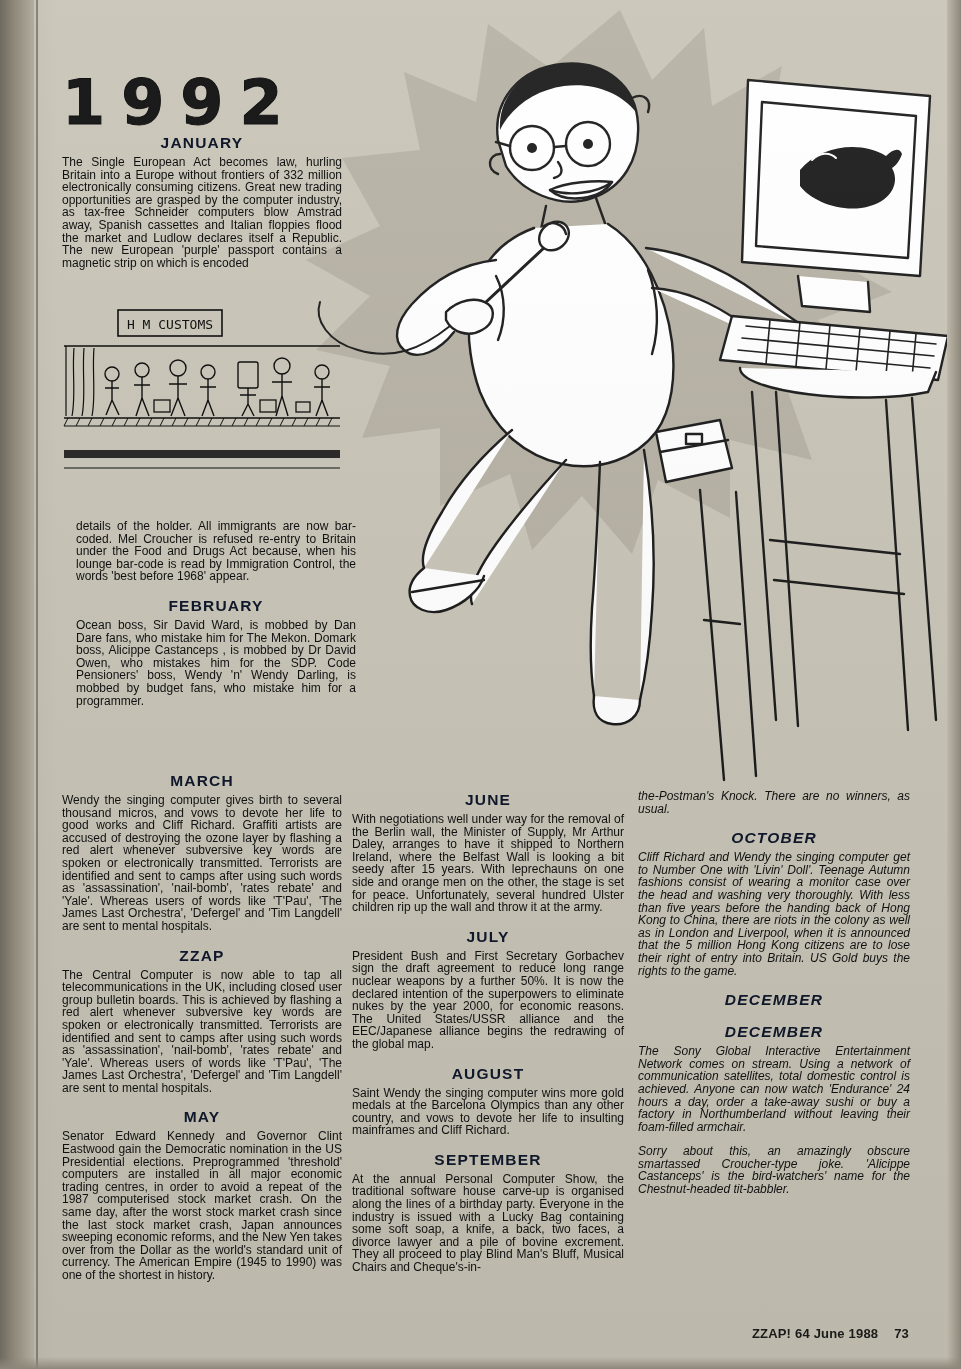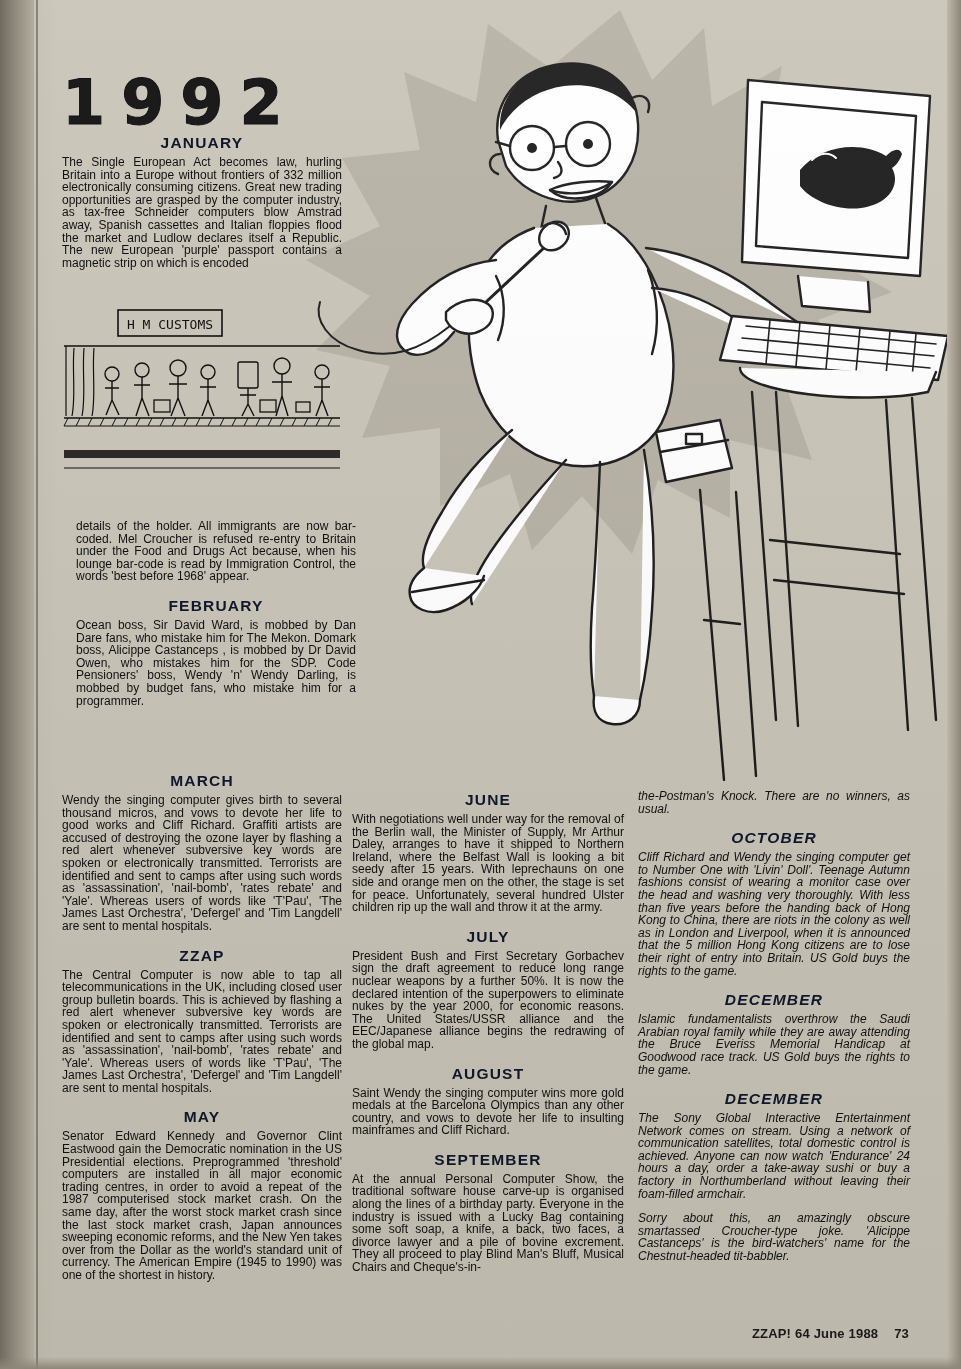--- a/index.html
+++ b/index.html
@@ -321,21 +321,20 @@
     <p class="body">Saint Wendy the singing computer wins more gold medals at the Barcelona Olympics than any other country, and vows to devote her life to insulting mainframes and Cliff Richard.</p>
     <div class="month">SEPTEMBER</div>
     <p class="body">At the annual Personal Computer Show, the traditional software house carve-up is organised along the lines of a birthday party. Everyone in the industry is issued with a Lucky Bag containing some soft soap, a knife, a back, two faces, a divorce lawyer and a pile of bovine excrement. They all proceed to play Blind Man's Bluff, Musical Chairs and Cheque's-in-</p>
   </div>
 
   <div class="col colD">
     <p class="body">the-Postman's Knock. There are no winners, as usual.</p>
     <div class="month">OCTOBER</div>
     <p class="body">Cliff Richard and Wendy the singing computer get to Number One with 'Livin' Doll'. Teenage Autumn fashions consist of wearing a monitor case over the head and washing very thoroughly. With less than five years before the handing back of Hong Kong to China, there are riots in the colony as well as in London and Liverpool, when it is announced that the 5 million Hong Kong citizens are to lose their right of entry into Britain. US Gold buys the rights to the game.</p>
     <div class="month">DECEMBER</div>
-    <p class="body">Islamic fundamentalists overthrow the Saudi Arabian royal family while they are away attending the Bruce Everiss Memorial Handicap at Goodwood race track. US Gold buys the rights to the game.</p>
     <div class="month">DECEMBER</div>
     <p class="body">The Sony Global Interactive Entertainment Network comes on stream. Using a network of communication satellites, total domestic control is achieved. Anyone can now watch 'Endurance' 24 hours a day, order a take-away sushi or buy a factory in Northumberland without leaving their foam-filled armchair.</p>
     <p class="body">   Sorry about this, an amazingly obscure smartassed Croucher-type joke. 'Alicippe Castanceps' is the bird-watchers' name for the Chestnut-headed tit-babbler.</p>
   </div>
 
   <div class="footer">
     <span>ZZAP! 64 June 1988</span>
     <span class="pageno">73</span>
   </div>
 

